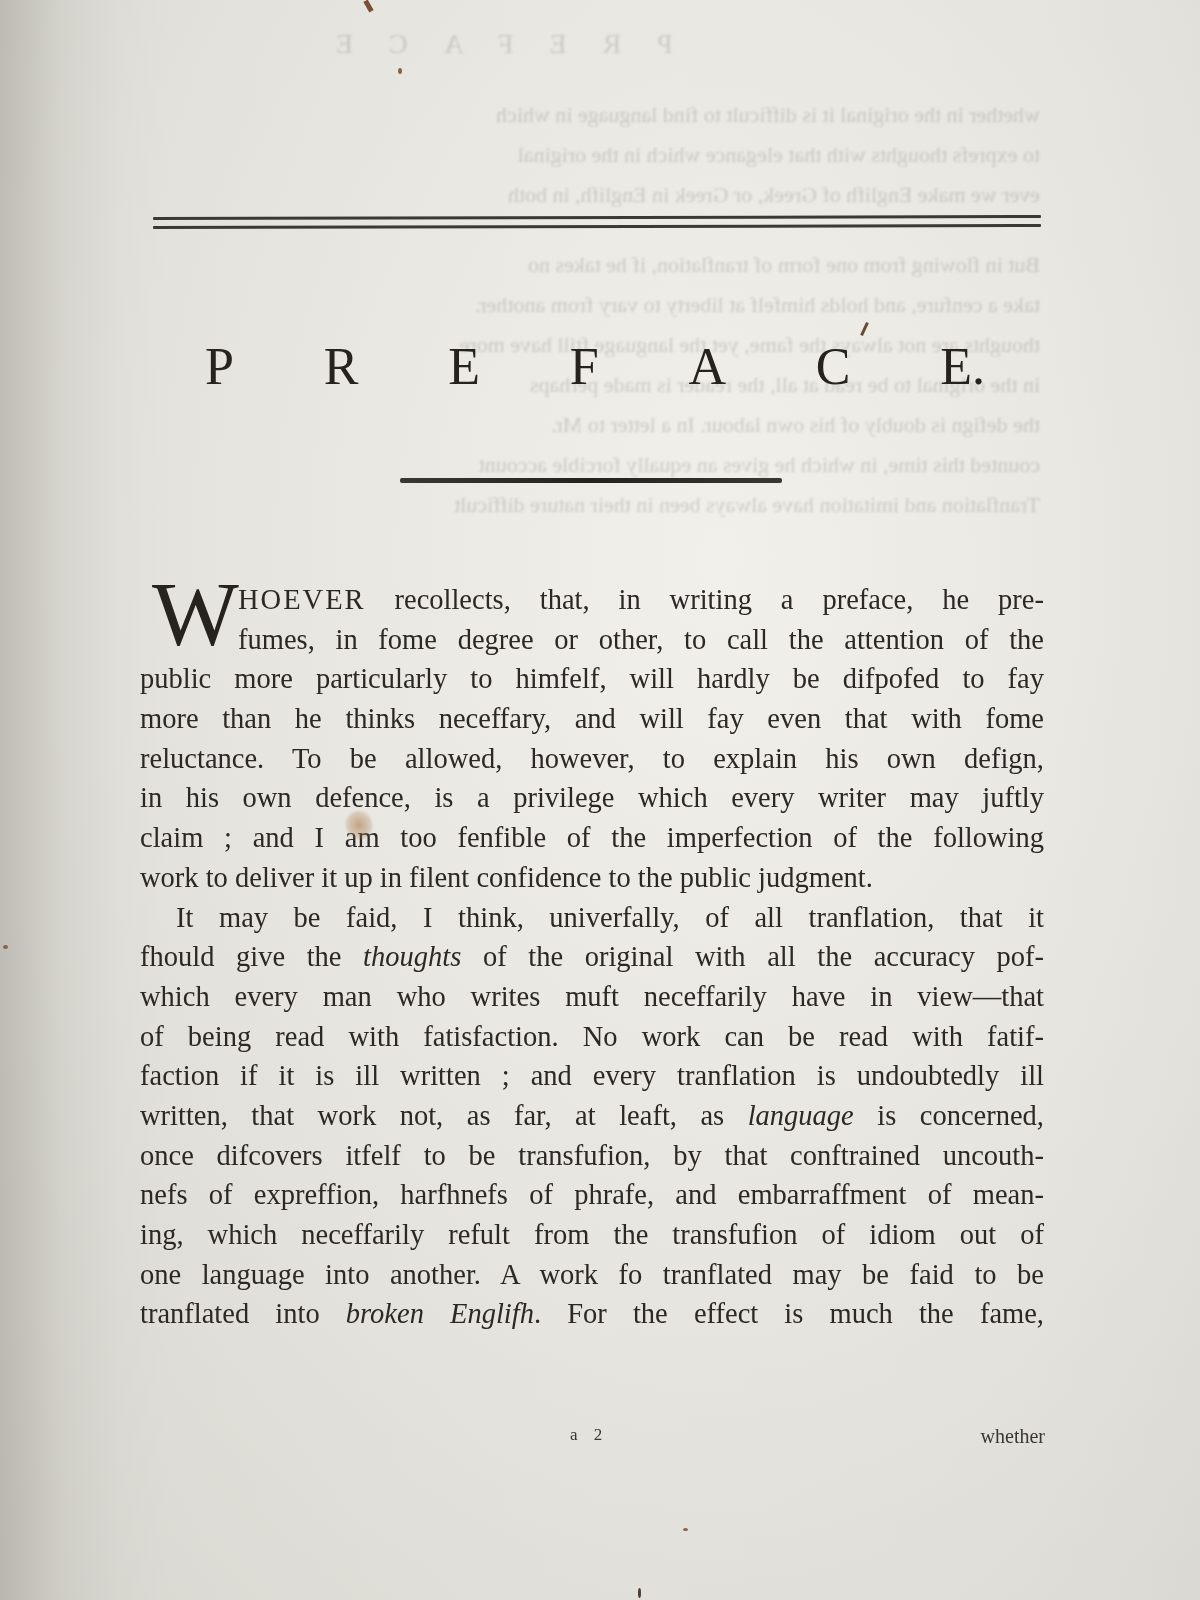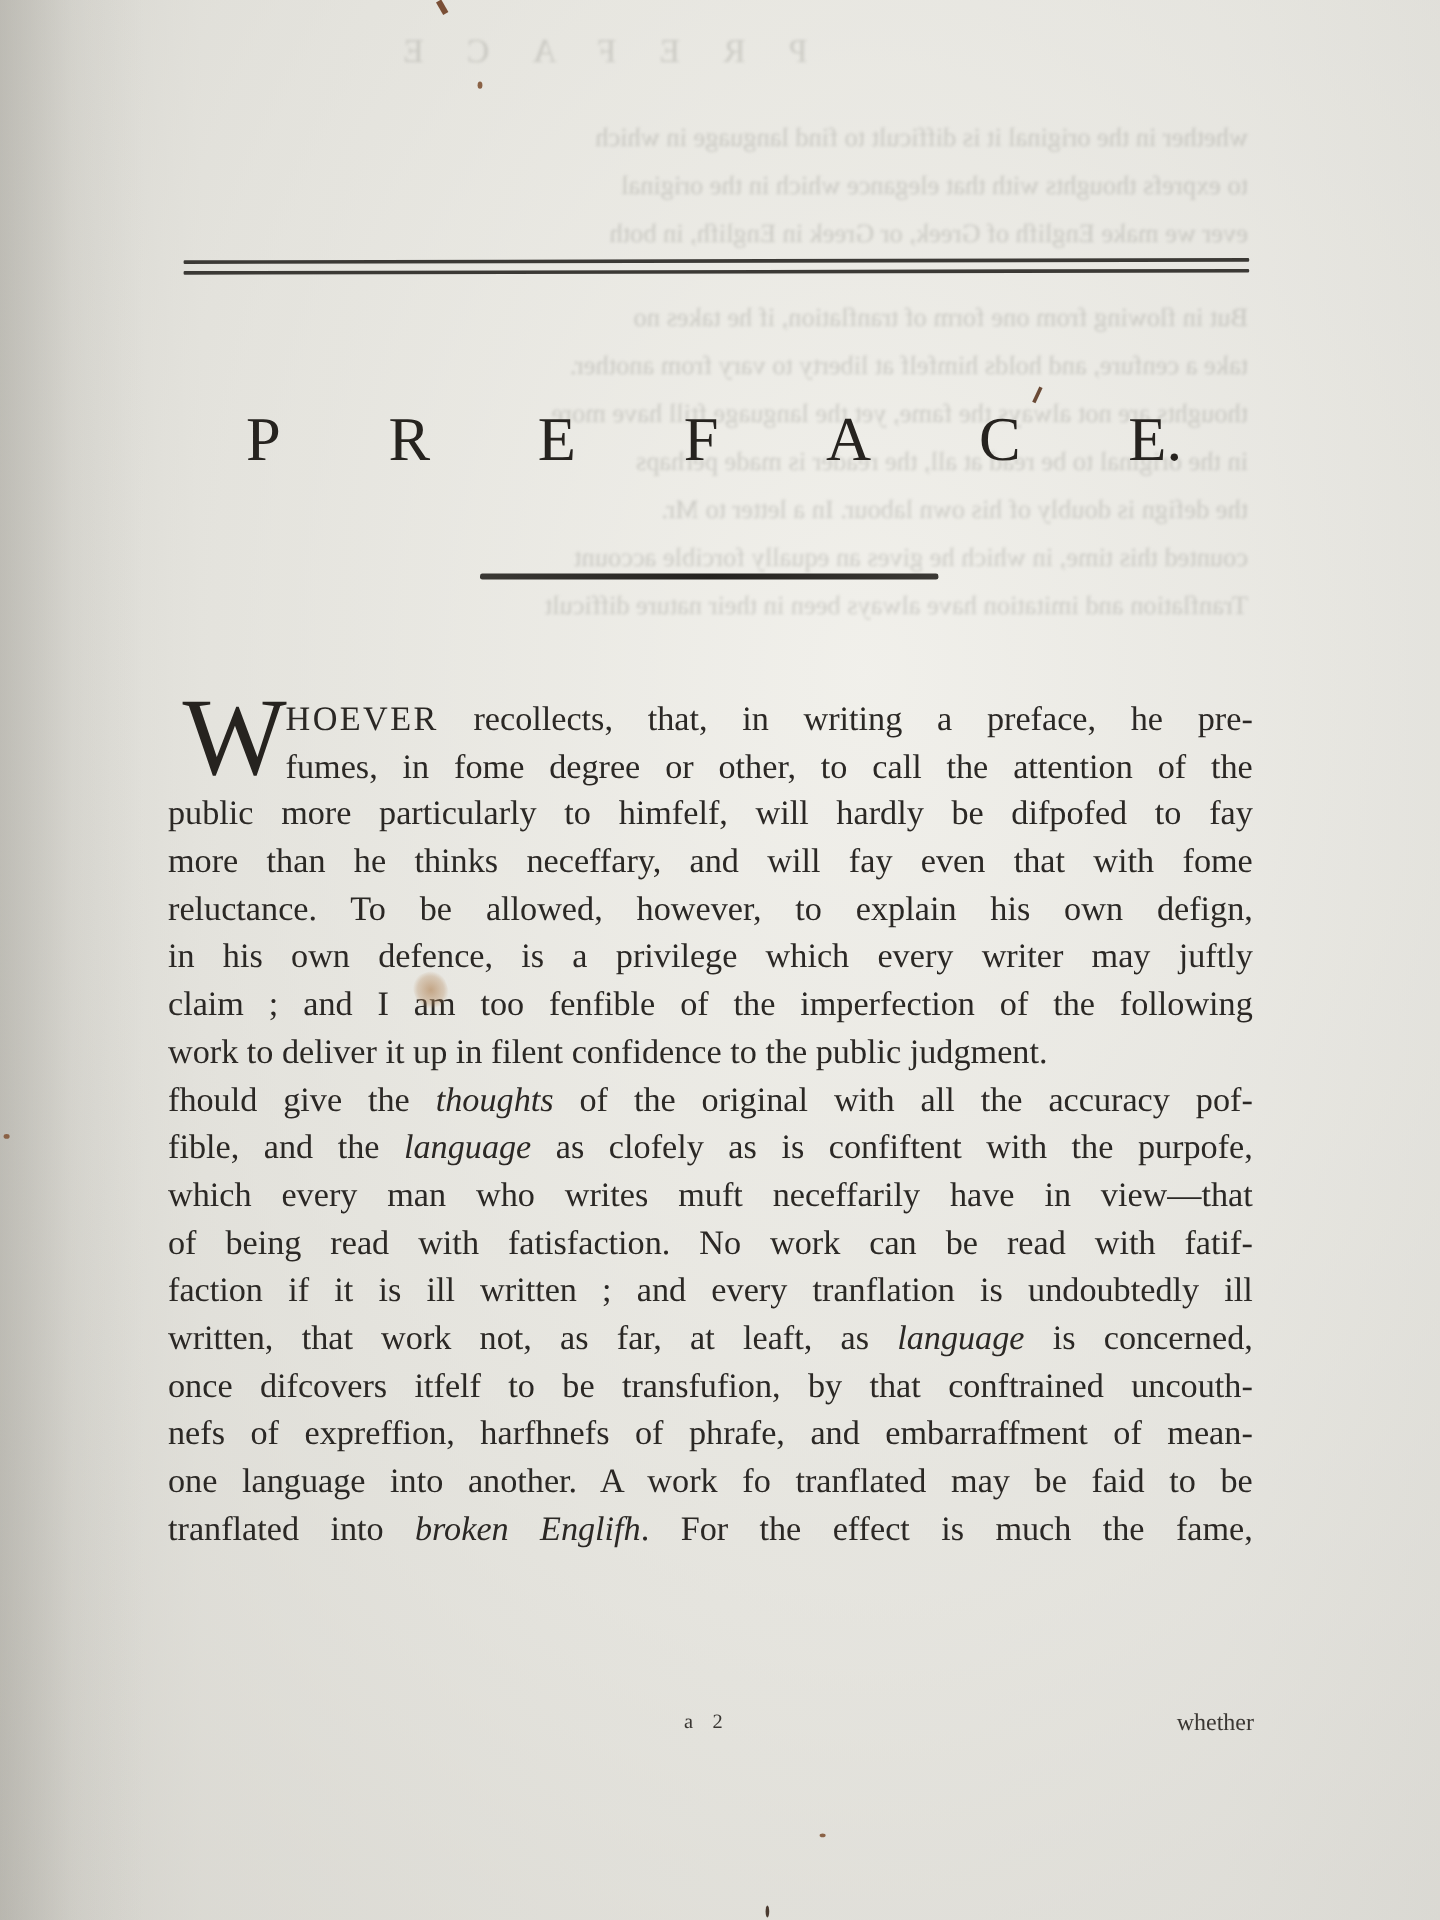--- a/index.html
+++ b/index.html
@@ -216,28 +216,29 @@
 
   <div class="body-text">
     <span class="line-row hang"><span class="smallcaps">HOEVER</span><span> recollects, that, in writing a preface, he pre-</span></span>
     <span class="line-row hang">fumes, in fome degree or other, to call the attention of the</span>
     <span class="line-row">public more particularly to himfelf, will hardly be difpofed to fay</span>
     <span class="line-row">more than he thinks neceffary, and will fay even that with fome</span>
     <span class="line-row">reluctance.  To be allowed, however, to explain his own defign,</span>
     <span class="line-row">in his own defence, is a privilege which every writer may juftly</span>
     <span class="line-row">claim ; and I am too fenfible of the imperfection of the following</span>
     <span class="line-row last">work to deliver it up in filent confidence to the public judgment.</span>
+    <span class="line-row indent">It may be faid, I think, univerfally, of all tranflation, that it</span>
     <span class="line-row"><span>fhould give the </span><em>thoughts</em><span> of the original with all the accuracy pof-</span></span>
-    <span class="line-row"><span>fible, and the </span><em>language</em><span> as clofely as is confiftent with the purpofe,</span></span>
     <span class="line-row">which every man who writes muft neceffarily have in view—that</span>
     <span class="line-row">of being read with fatisfaction.  No work can be read with fatif-</span>
     <span class="line-row">faction if it is ill written ; and every tranflation is undoubtedly ill</span>
     <span class="line-row"><span>written, that work not, as far, at leaft, as </span><em>language</em><span> is concerned,</span></span>
     <span class="line-row">once difcovers itfelf to be transfufion, by that conftrained uncouth-</span>
     <span class="line-row">nefs of expreffion, harfhnefs of phrafe, and embarraffment of mean-</span>
+    <span class="line-row">ing, which neceffarily refult from the transfufion of idiom out of</span>
     <span class="line-row">one language into another.  A work fo tranflated may be faid to be</span>
     <span class="line-row"><span>tranflated into </span><em>broken Englifh</em><span>.  For the effect is much the fame,</span></span>
   </div>
 
   <div class="stain"></div>
   <div class="speck" style="left:398px;top:68px;width:4px;height:6px;"></div>
   <div class="speck" style="left:3px;top:945px;width:5px;height:4px;"></div>
   <div class="speck" style="left:683px;top:1528px;width:5px;height:3px;"></div>
   <div class="speck" style="left:638px;top:1588px;width:3px;height:10px;background:#4a3a30;"></div>
 

